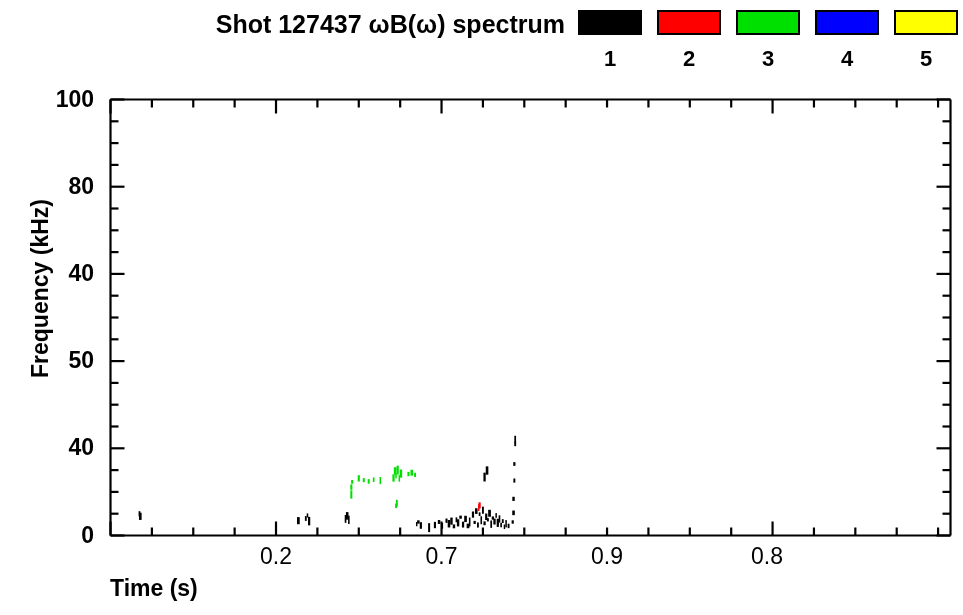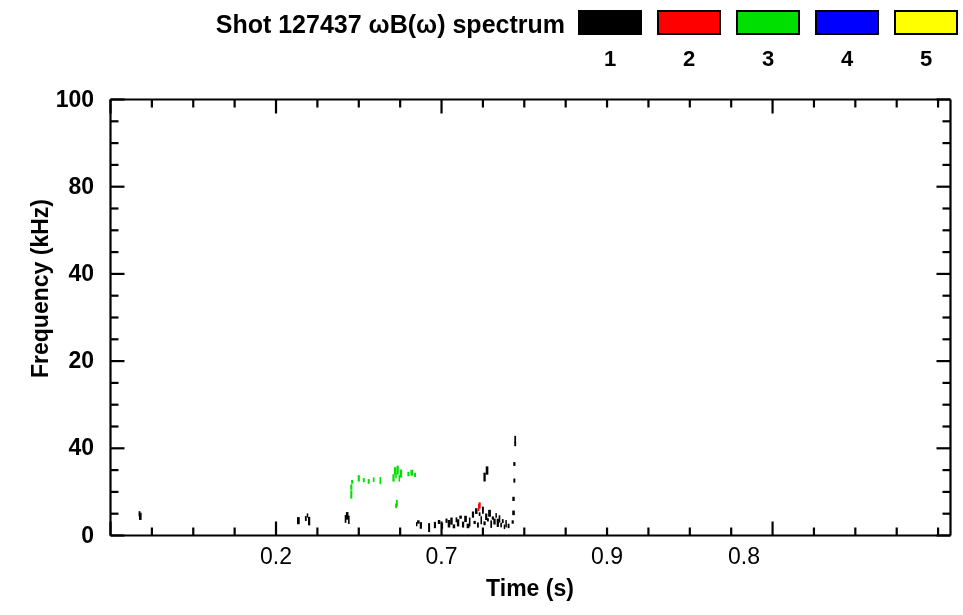--- a/index.html
+++ b/index.html
@@ -74,21 +74,21 @@
     font-weight: bold;
     transform: rotate(-90deg);
     transform-origin: center center;
     white-space: nowrap;
   }
   .xlabel {
     position: absolute;
     left: 110px;
     top: 575px;
     width: 840px;
-    text-align: center;
+    text-align: left;
     font-size: 23px;
     font-weight: bold;
     white-space: nowrap;
   }
   .ytick-label {
     position: absolute;
     right: 8px;
     width: 64px;
     text-align: right;
     font-size: 23px;
@@ -145,29 +145,29 @@
       <div class="legend-label">5</div>
     </div>
   </div>
 
   <div class="ylabel">Frequency (kHz)</div>
 
   <div class="ytick-labels">
     <div class="ytick-label" id="yt0" style="top: 87.5px;">100</div>
     <div class="ytick-label" id="yt1" style="top: 174.7px;">80</div>
     <div class="ytick-label" id="yt2" style="top: 261.9px;">40</div>
-    <div class="ytick-label" id="yt3" style="top: 349.1px;">20</div>
+    <div class="ytick-label" id="yt3" style="top: 349.1px;">50</div>
     <div class="ytick-label" id="yt4" style="top: 436.3px;">40</div>
     <div class="ytick-label" id="yt5" style="top: 523.5px;">0</div>
   </div>
 
   <div class="xtick-label" id="xt0" style="left: 276.017px;">0.2</div>
   <div class="xtick-label" id="xt1" style="left: 441.534px;">0.7</div>
   <div class="xtick-label" id="xt2" style="left: 607.052px;">0.9</div>
-  <div class="xtick-label" id="xt3" style="left: 744px;">0.8</div>
+  <div class="xtick-label" id="xt3" style="left: 767px;">0.8</div>
 
   <div class="xlabel">Time (s)</div>
 
   <svg id="plot-svg" width="963" height="615" style="position:absolute;left:0;top:0;">
       <line x1="110.5" y1="99.5" x2="110.5" y2="535.5" stroke="#000" stroke-width="2.2"></line>
       <line x1="110.5" y1="535.5" x2="950.5" y2="535.5" stroke="#000" stroke-width="2.2"></line>
       <line x1="110.5" y1="99.5" x2="950.5" y2="99.5" stroke="#000" stroke-width="2.2"></line>
       <line x1="950.5" y1="99.5" x2="950.5" y2="535.5" stroke="#000" stroke-width="2.2"></line>
       <line x1="110.5" y1="535.5" x2="124.5" y2="535.5" stroke="#000" stroke-width="2.2"></line>
       <line x1="950.5" y1="535.5" x2="936.5" y2="535.5" stroke="#000" stroke-width="2.2"></line>

